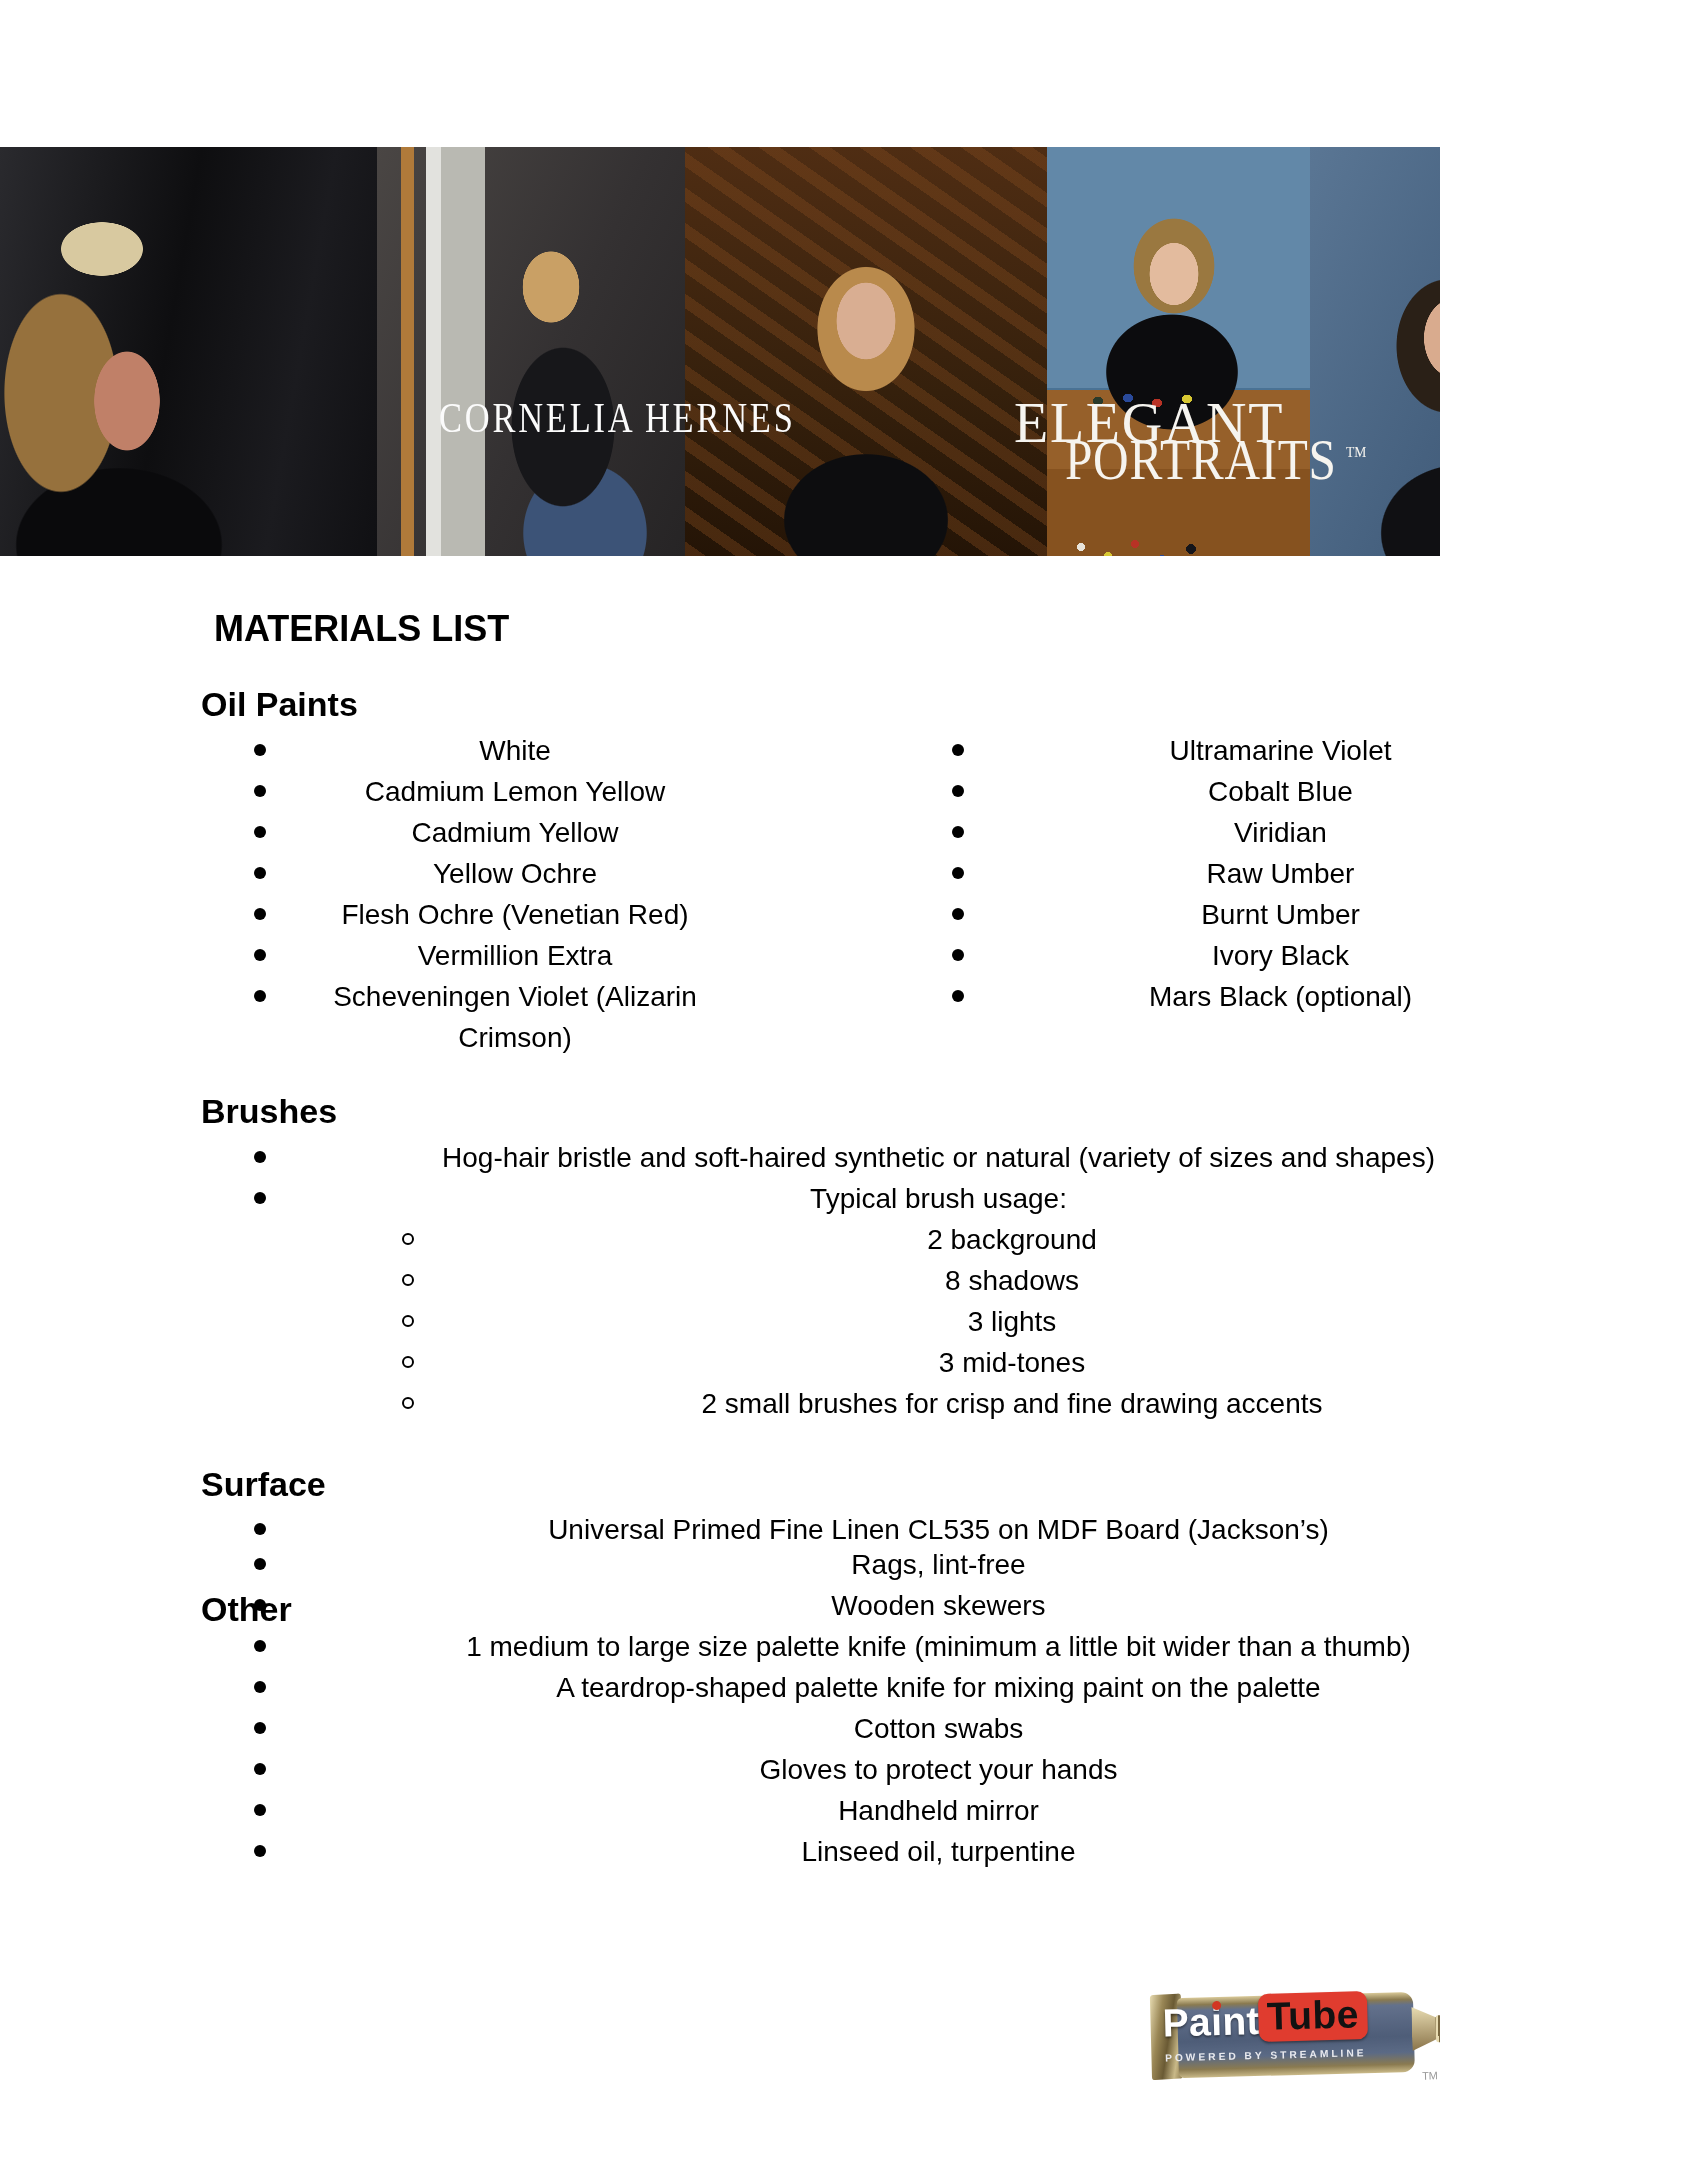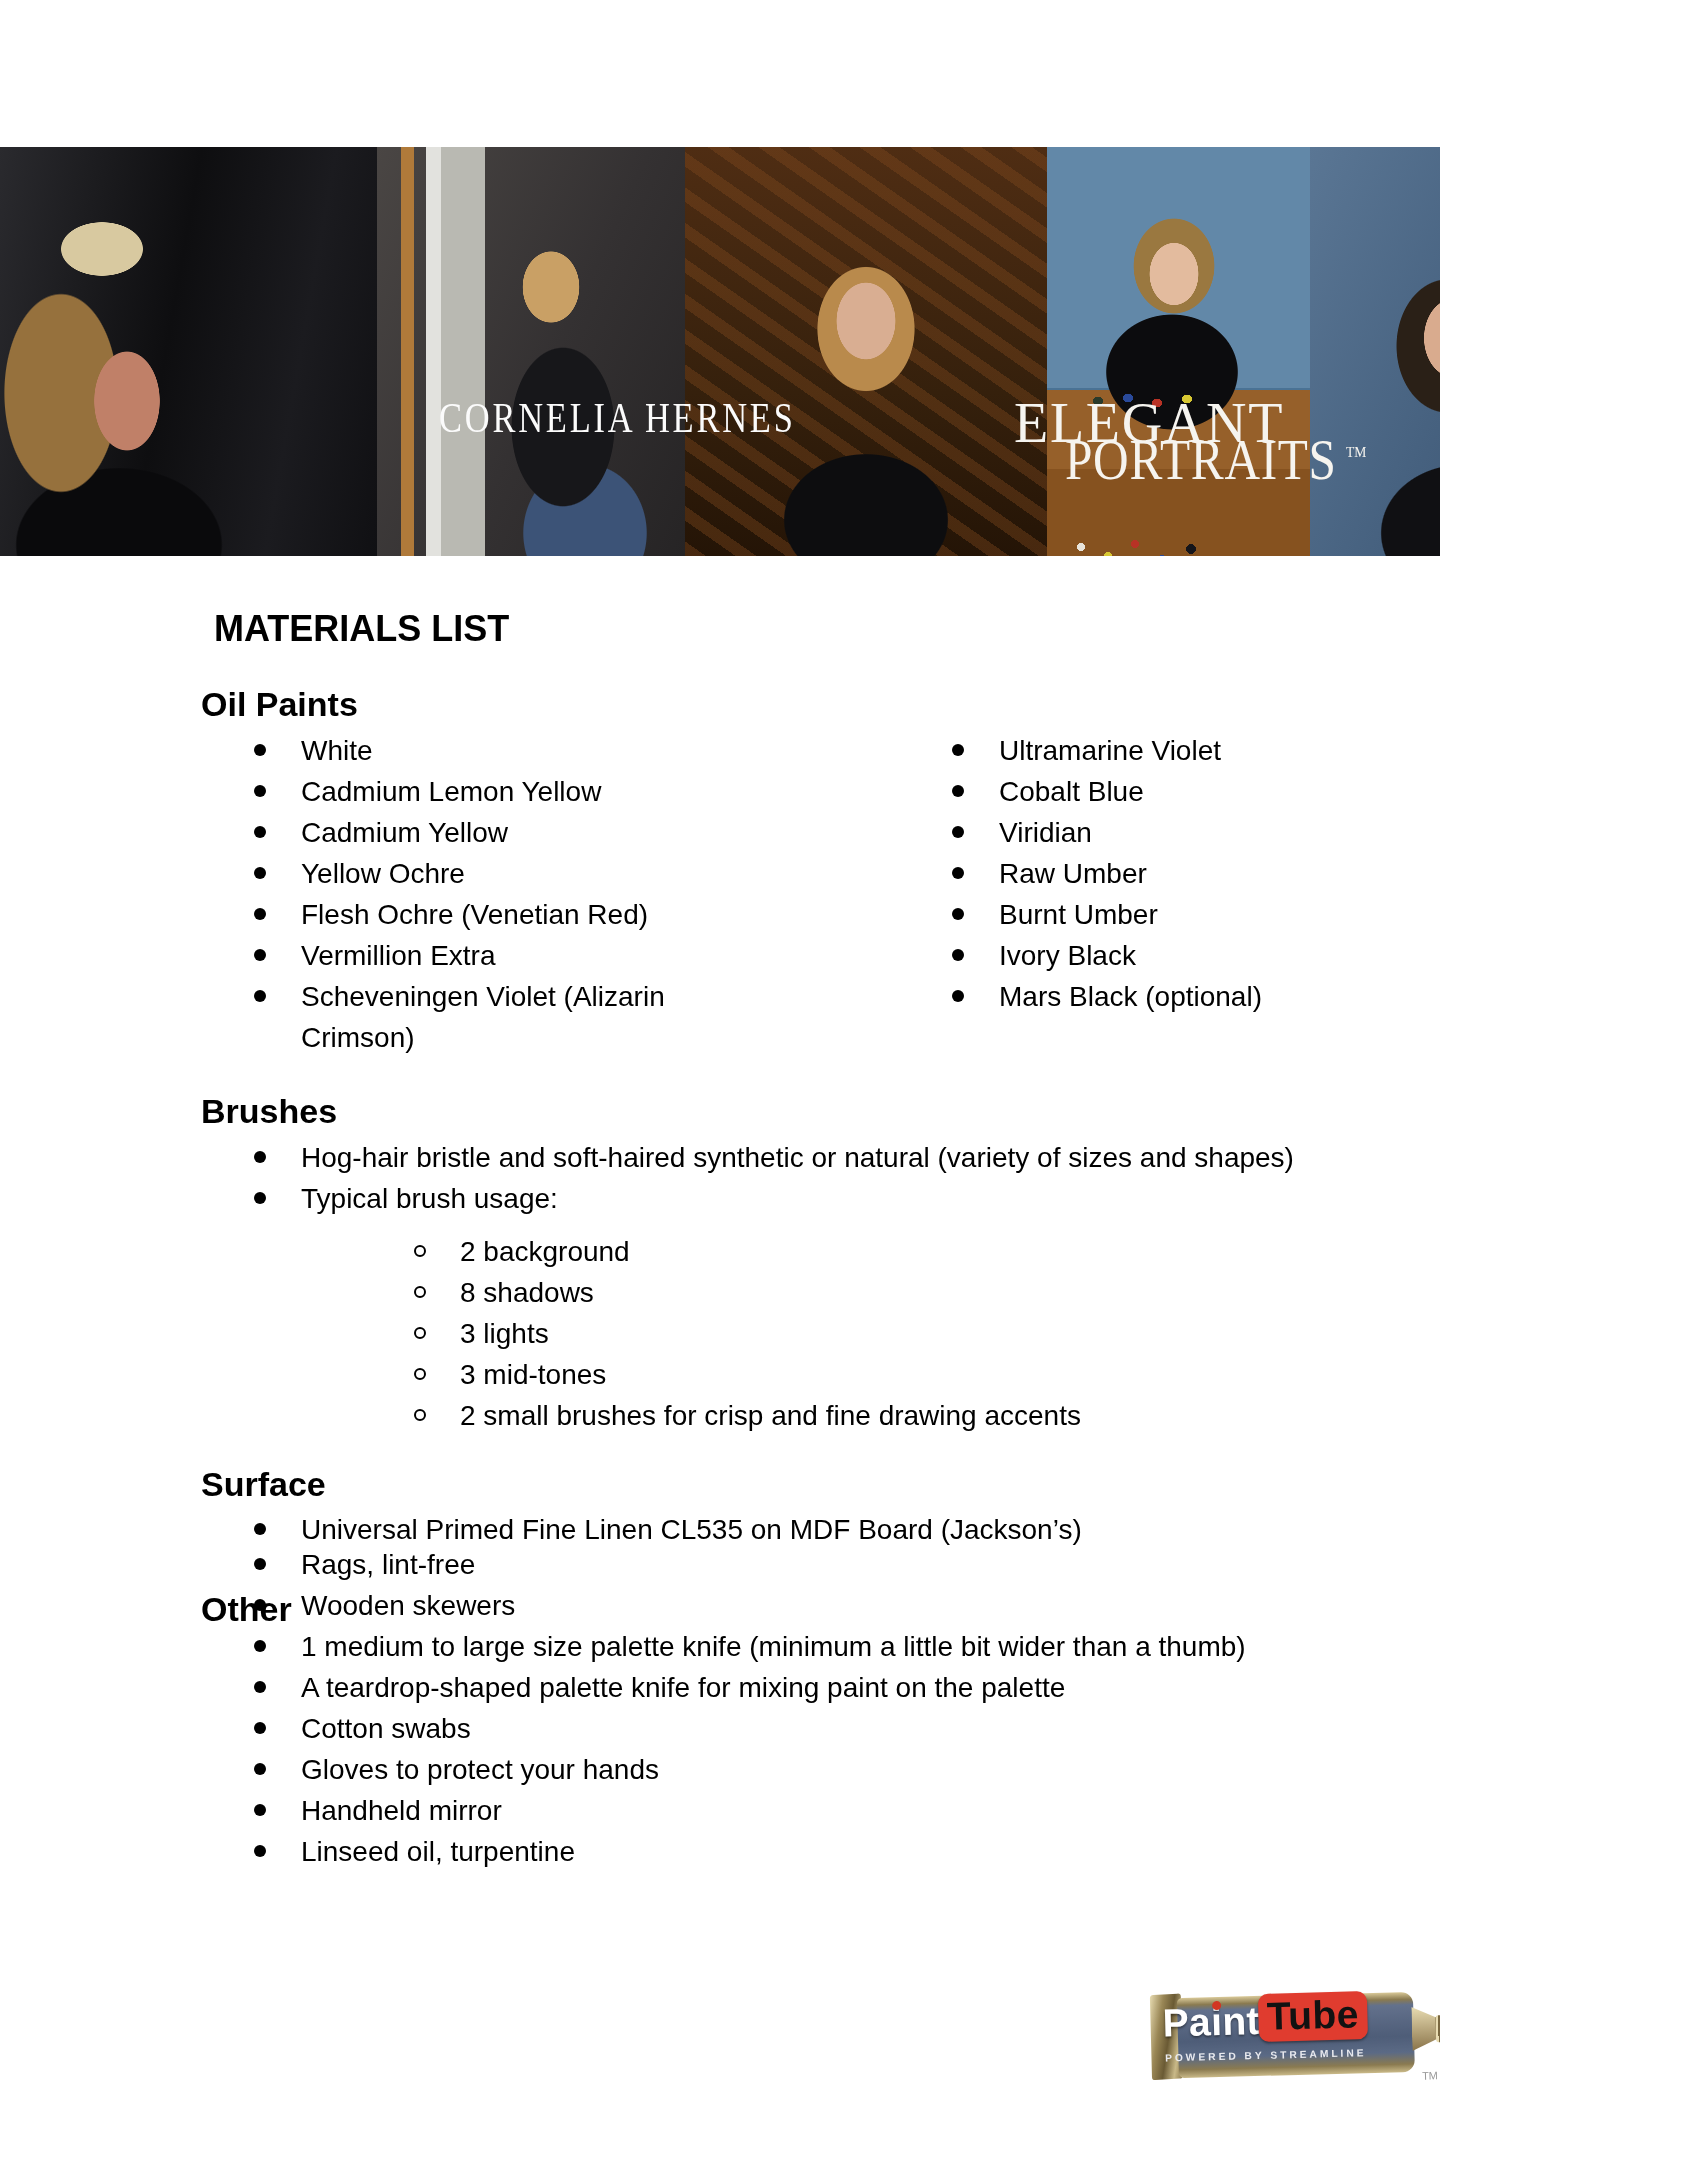--- a/index.html
+++ b/index.html
@@ -81,23 +81,23 @@
   .doc-title { position:absolute; left:201px; top:595px; margin:13px;
     font-size:36px; font-weight:bold; line-height:41px; }
   .sec-heading { position:absolute; left:201px; margin:0;
     font-size:34px; font-weight:bold; line-height:41px; }
   .h-oil    { top:684px; }
   .h-brush  { top:1091px; }
   .h-surface{ top:1464px; }
   .h-other  { top:1589px; }
 
   ul.blist { list-style:none; margin:0; padding:0; position:absolute; }
-  ul.blist > li { position:relative; padding-left:47px; font-size:28px; line-height:41px; }
+  ul.blist > li { position:relative; padding-left:47px; font-size:28px; line-height:41px;text-align:center; }
   .b1 { position:absolute; left:0; top:14.4px; width:12px; height:12px; border-radius:50%; background:#000; }
-  ul.sublist { list-style:none; margin:12px; padding:0 0 0 101px; }
+  ul.sublist { list-style:none; margin:0; padding:0 0 0 101px; }
   ul.sublist > li { position:relative; padding-left:46px; font-size:28px; line-height:41px; }
   .b2 { position:absolute; left:0; top:14.4px; width:12px; height:12px; border-radius:50%;
         border:2.1px solid #000; box-sizing:border-box; background:transparent; }
 
   .ul-oil-left  { left:254px; top:730px; width:475px; }
   .ul-oil-right { left:952px; top:730px; width:610px; }
   .ul-brushes   { left:254px; top:1137px; width:1322px; }
   .ul-surface   { left:254px; top:1509px; width:1322px; }
   .ul-other     { left:254px; top:1544px; width:1322px; }
 

